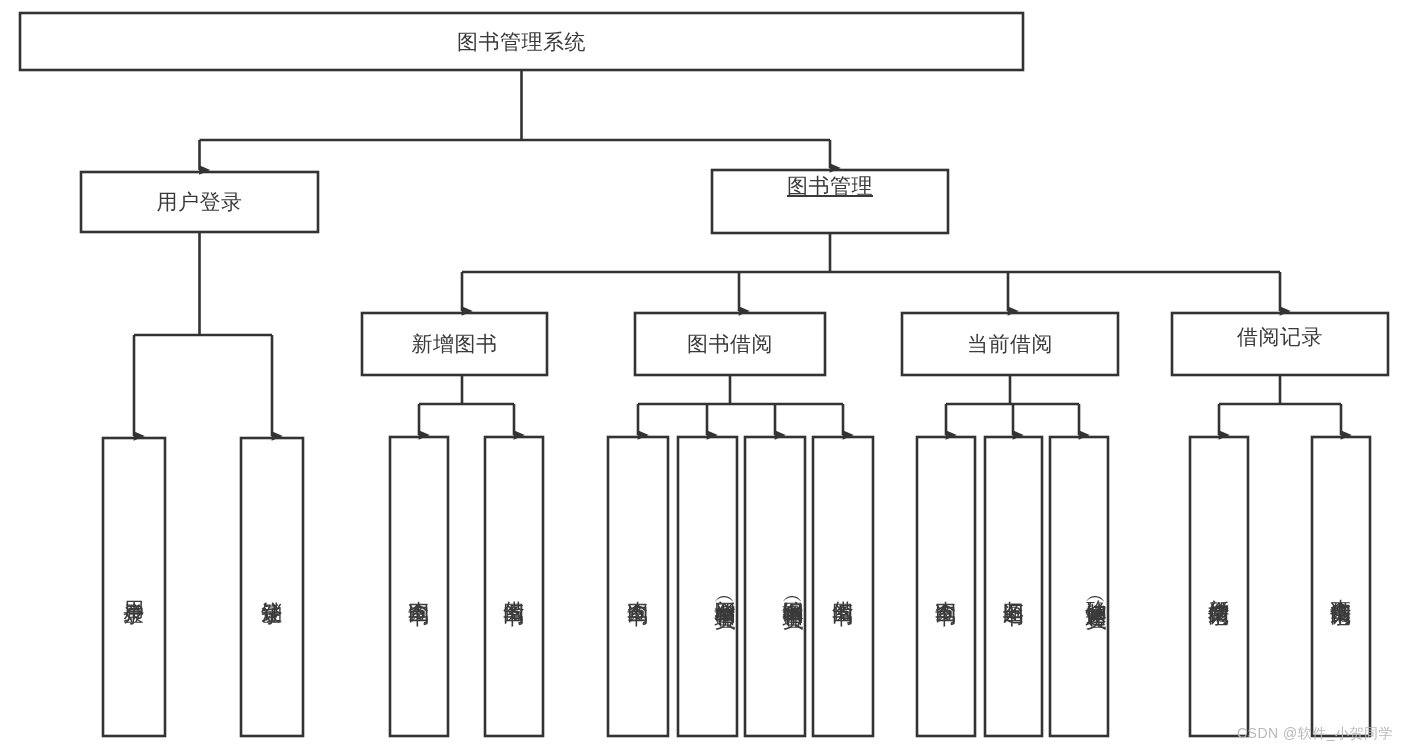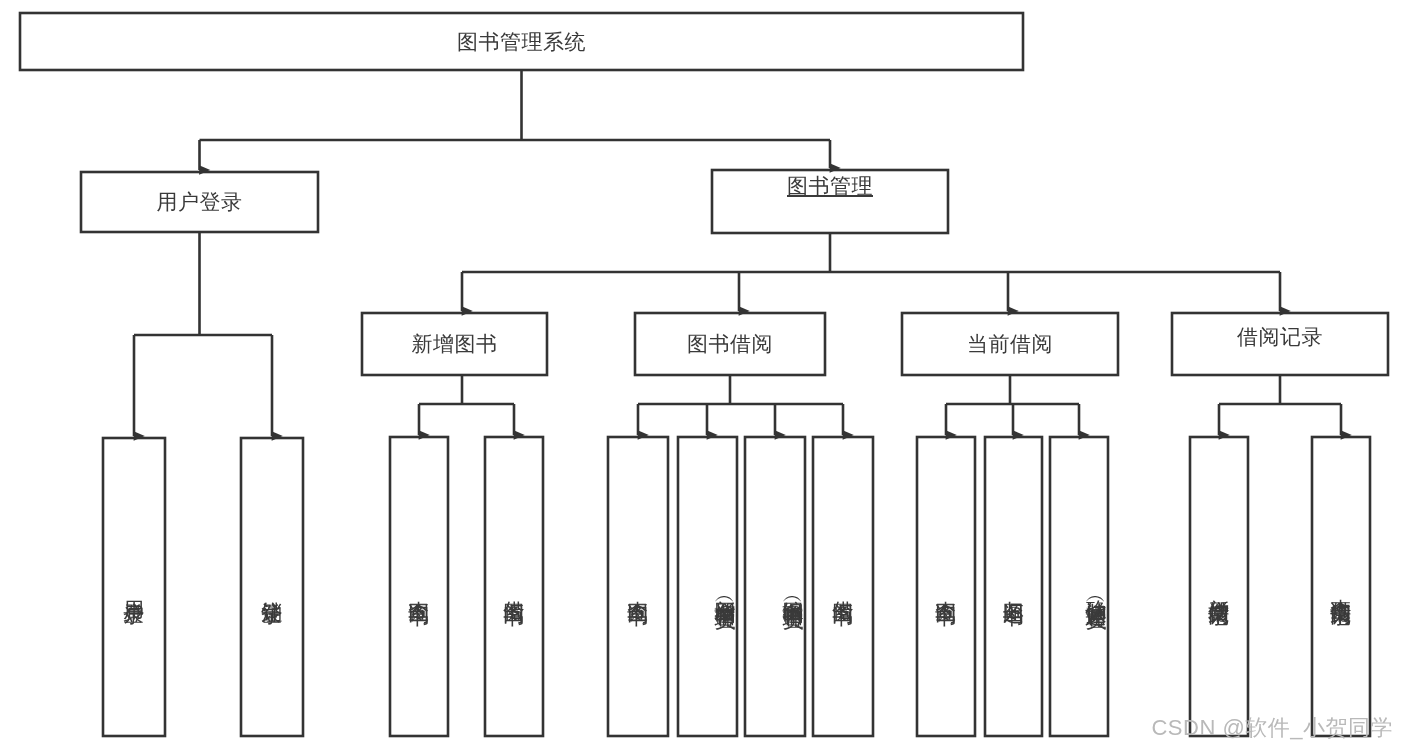--- a/index.html
+++ b/index.html
@@ -67,21 +67,21 @@
     box-sizing: border-box;
   }
   .node-label.vertical.vcenter {
     align-items: center;
     padding-top: 0;
   }
   .watermark {
     position: absolute;
     right: 12px;
     bottom: 4px;
-    font-size: 22px;
+    font-size: 14px;
     color: #b9b9b9;
     font-family: "Liberation Sans", "DejaVu Sans", sans-serif;
     white-space: nowrap;
     letter-spacing: 0.5px;
   }
 </style>
 </head>
 <body>
 
 <div id="diagram-root">

